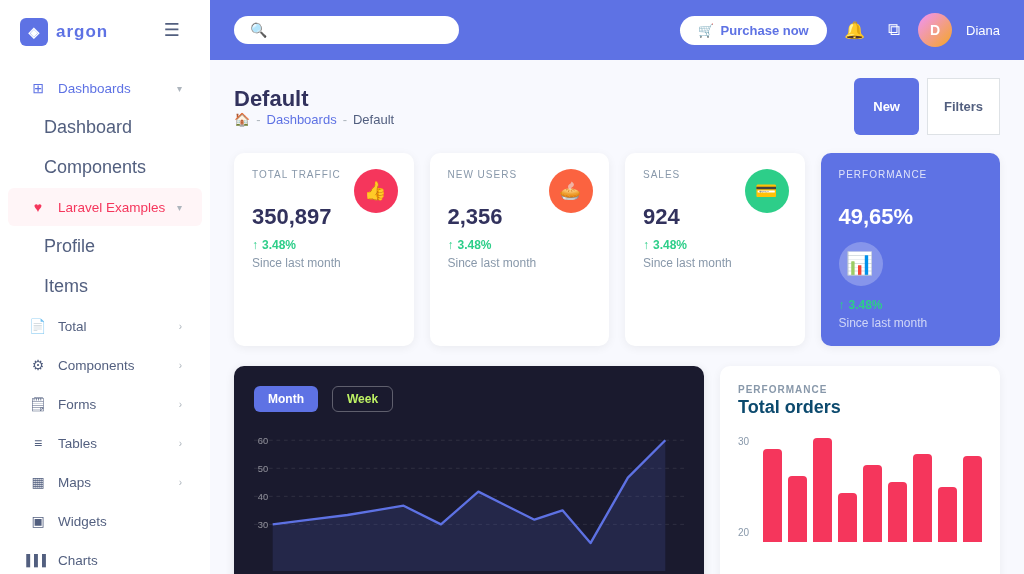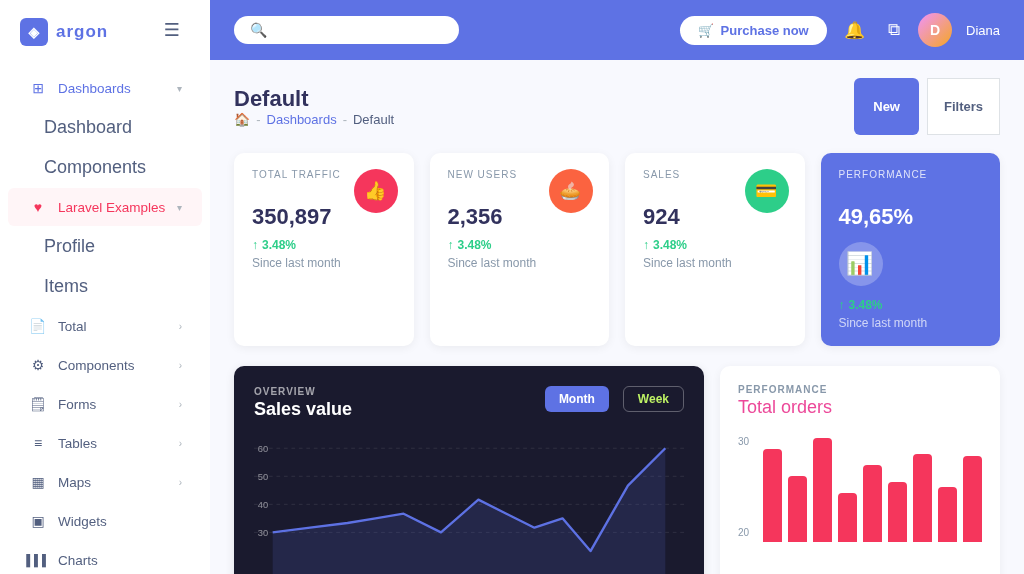--- a/index.html
+++ b/index.html
@@ -227,21 +227,21 @@
     .toggle-btn.inactive { background: transparent; color: #bef264; border: 1.5px solid rgba(255,255,255,0.3); }
 
     
     .perf-card {
       background: #fff;
       border-radius: 10px;
       padding: 18px;
       box-shadow: 0 2px 10px rgba(0,0,0,0.06);
     }
     .perf-label { font-size: 10px; font-weight: 700; letter-spacing: 1px; color: #8898aa; text-transform: uppercase; }
-    .perf-title { font-size: 18px; font-weight: 400; color: #ec4899; margin-top: 2px; margin-bottom: 14px; }
+    .perf-title { font-size: 18px; font-weight: 700; color: #0c4a6e; margin-top: 2px; margin-bottom: 14px; }
     .bar-chart { display: flex; align-items: flex-end; gap: 6px; height: 110px; }
     .bar { border-radius: 4px 4px 0 0; flex: 1; min-width: 18px; }
   </style>
 </head>
 <body>
 
 <div class="sidebar">
   <div class="sidebar-top-row">
     <div class="sidebar-logo">
       <div class="logo-icon">◈</div>
@@ -398,24 +398,20 @@
           <span>3.48%</span>
         </div>
         <div class="stat-since">Since last month</div>
       </div>
     </div>
 
     <div class="chart-row">
 
       <div class="chart-card">
         <div class="chart-card-header">
-          <div>
-            <div class="chart-label">OVERVIEW</div>
-            <div class="chart-title">Sales value</div>
-          </div>
           <div class="chart-toggle">
             <button class="toggle-btn active">Month</button>
             <button class="toggle-btn inactive">Week</button>
           </div>
         </div>
         
         <svg viewBox="0 0 460 150" width="100%" height="150">
 
           <line x1="0" y1="10" x2="460" y2="10" stroke="rgba(255,255,255,0.1)" stroke-dasharray="4,4"></line>
           <line x1="0" y1="40" x2="460" y2="40" stroke="rgba(255,255,255,0.1)" stroke-dasharray="4,4"></line>

